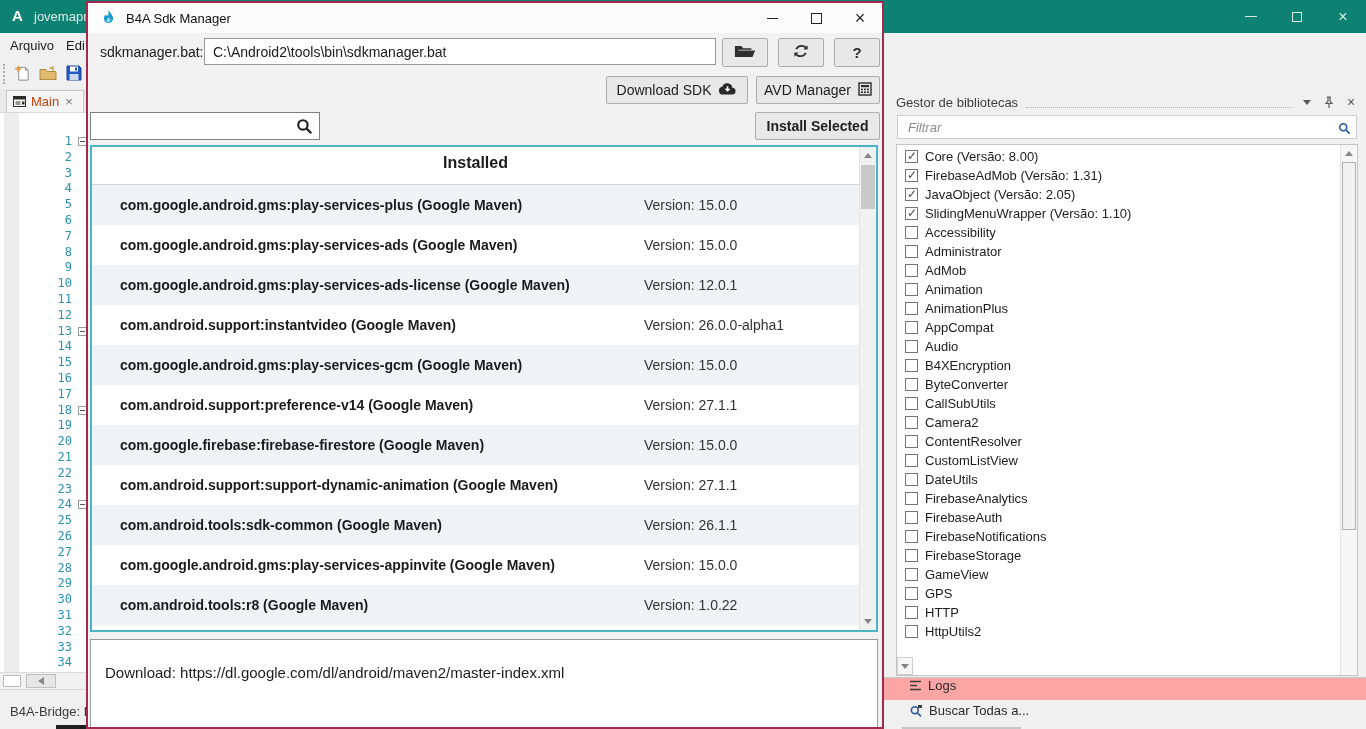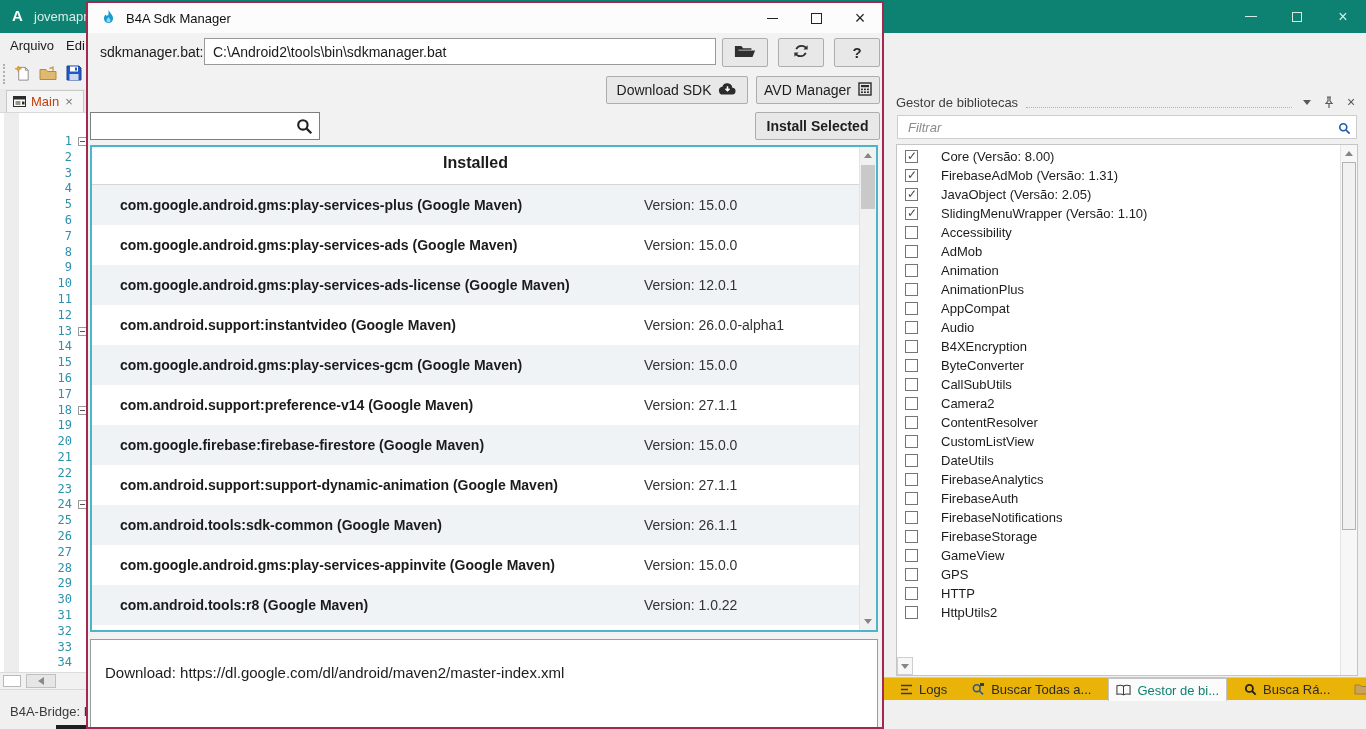--- a/index.html
+++ b/index.html
@@ -65,29 +65,29 @@
   .dock-filter { position:absolute; left:897px; top:115px; width:460px; height:24px; background:#fff; border:1px solid #cdcdcd; }
   .dock-filter input { position:absolute; left:8px; top:2px; width:420px; height:18px; border:none; outline:none; font-size:13px; font-style:italic; color:#555; background:transparent; font-family:"Liberation Sans", sans-serif; }
   .dock-filter input::placeholder { color:#8a8a8a; font-style:italic; }
   .filter-mag { position:absolute; right:5px; top:5px; }
 
   .dock-list { position:absolute; left:896px; top:144px; width:462px; height:532px; background:#fff; border:1px solid #c5c5c5; overflow:hidden; }
   #lib-rows { position:absolute; left:0; top:2px; width:440px; }
   .lib-row { height:19px; display:flex; align-items:center; padding-left:8px; }
   .cb { width:13px; height:13px; border:1px solid #757575; background:#fff; position:relative; flex:none; }
   .cb.checked::after { content:"✓"; position:absolute; left:1px; top:-2px; font-size:12px; color:#4a4a4a; }
-  .lib-label { font-size:13px; color:#1c1c1c; margin-left:23px; white-space:nowrap; }
+  .lib-label { font-size:13px; color:#1c1c1c; margin-left:7px; white-space:nowrap; }
 
   .dock-scroll { position:absolute; right:0; top:0; width:17px; height:530px; background:#f7f7f7; border-left:1px solid #e4e4e4; }
   .tri-up { width:0; height:0; border-style:solid; border-width:0 4px 5px 4px; border-color:transparent transparent #858585 transparent; margin:6px auto 0; }
   .dock-thumb { position:absolute; left:1px; top:17px; width:14px; height:368px; background:#f1f1f1; border:1px solid #b3b3b3; }
   .dock-down-btn { position:absolute; left:0; bottom:0; width:16px; height:18px; background:#f7f7f7; border:1px solid #cfcfcf; }
   .tri-down { width:0; height:0; border-style:solid; border-width:5px 4px 0 4px; border-color:#858585 transparent transparent transparent; margin:6px auto 0; }
 
-  .dock-tabs { position:absolute; left:884px; top:677px; width:482px; height:23px; background:#eab308; border-top:1px solid #c9c9c9; display:flex; align-items:flex-start; padding-left:9px; gap:10px; }
+  .dock-tabs { position:absolute; left:884px; top:677px; width:482px; height:23px; background:#fca5a5; border-top:1px solid #c9c9c9; display:flex; align-items:flex-start; padding-left:18px; gap:10px;flex-direction:column; }
   .dock-tab { display:flex; align-items:center; gap:6px; height:22px; padding:0 7px; font-size:13px; color:#2a2a2a; white-space:nowrap; }
   .dock-tab.active { background:#fbfbfb; border:1px solid #c5c5c5; border-top:2px solid #c5c5c5; border-bottom:none; color:#0e8272; margin-top:-1px; height:24px; }
   .dock-tab .ticon { display:flex; align-items:center; }
 
   
   .dialog { position:absolute; left:86px; top:1px; width:798px; height:728px; border:2px solid #a3294e; background:#f2f2f2; overflow:hidden; }
   .dlg-titlebar { position:absolute; left:0; top:0; width:794px; height:30px; background:#fcfcfc; }
   .dlg-flame { position:absolute; left:12px; top:6px; }
   .dlg-title { position:absolute; left:38px; top:8px; font-size:13px; color:#111; }
   .dlg-controls { position:absolute; right:0; top:0; height:30px; display:flex; }
@@ -361,20 +361,24 @@
         <div class="lib-row">
           <span class="cb checked"></span>
           <span class="lib-label">SlidingMenuWrapper (Versão: 1.10)</span>
         </div>
         <div class="lib-row">
           <span class="cb"></span>
           <span class="lib-label">Accessibility</span>
         </div>
         <div class="lib-row">
           <span class="cb"></span>
+          <span class="lib-label">Administrator</span>
+        </div>
+        <div class="lib-row">
+          <span class="cb"></span>
           <span class="lib-label">AdMob</span>
         </div>
         <div class="lib-row">
           <span class="cb"></span>
           <span class="lib-label">Animation</span>
         </div>
         <div class="lib-row">
           <span class="cb"></span>
           <span class="lib-label">AnimationPlus</span>
         </div>

